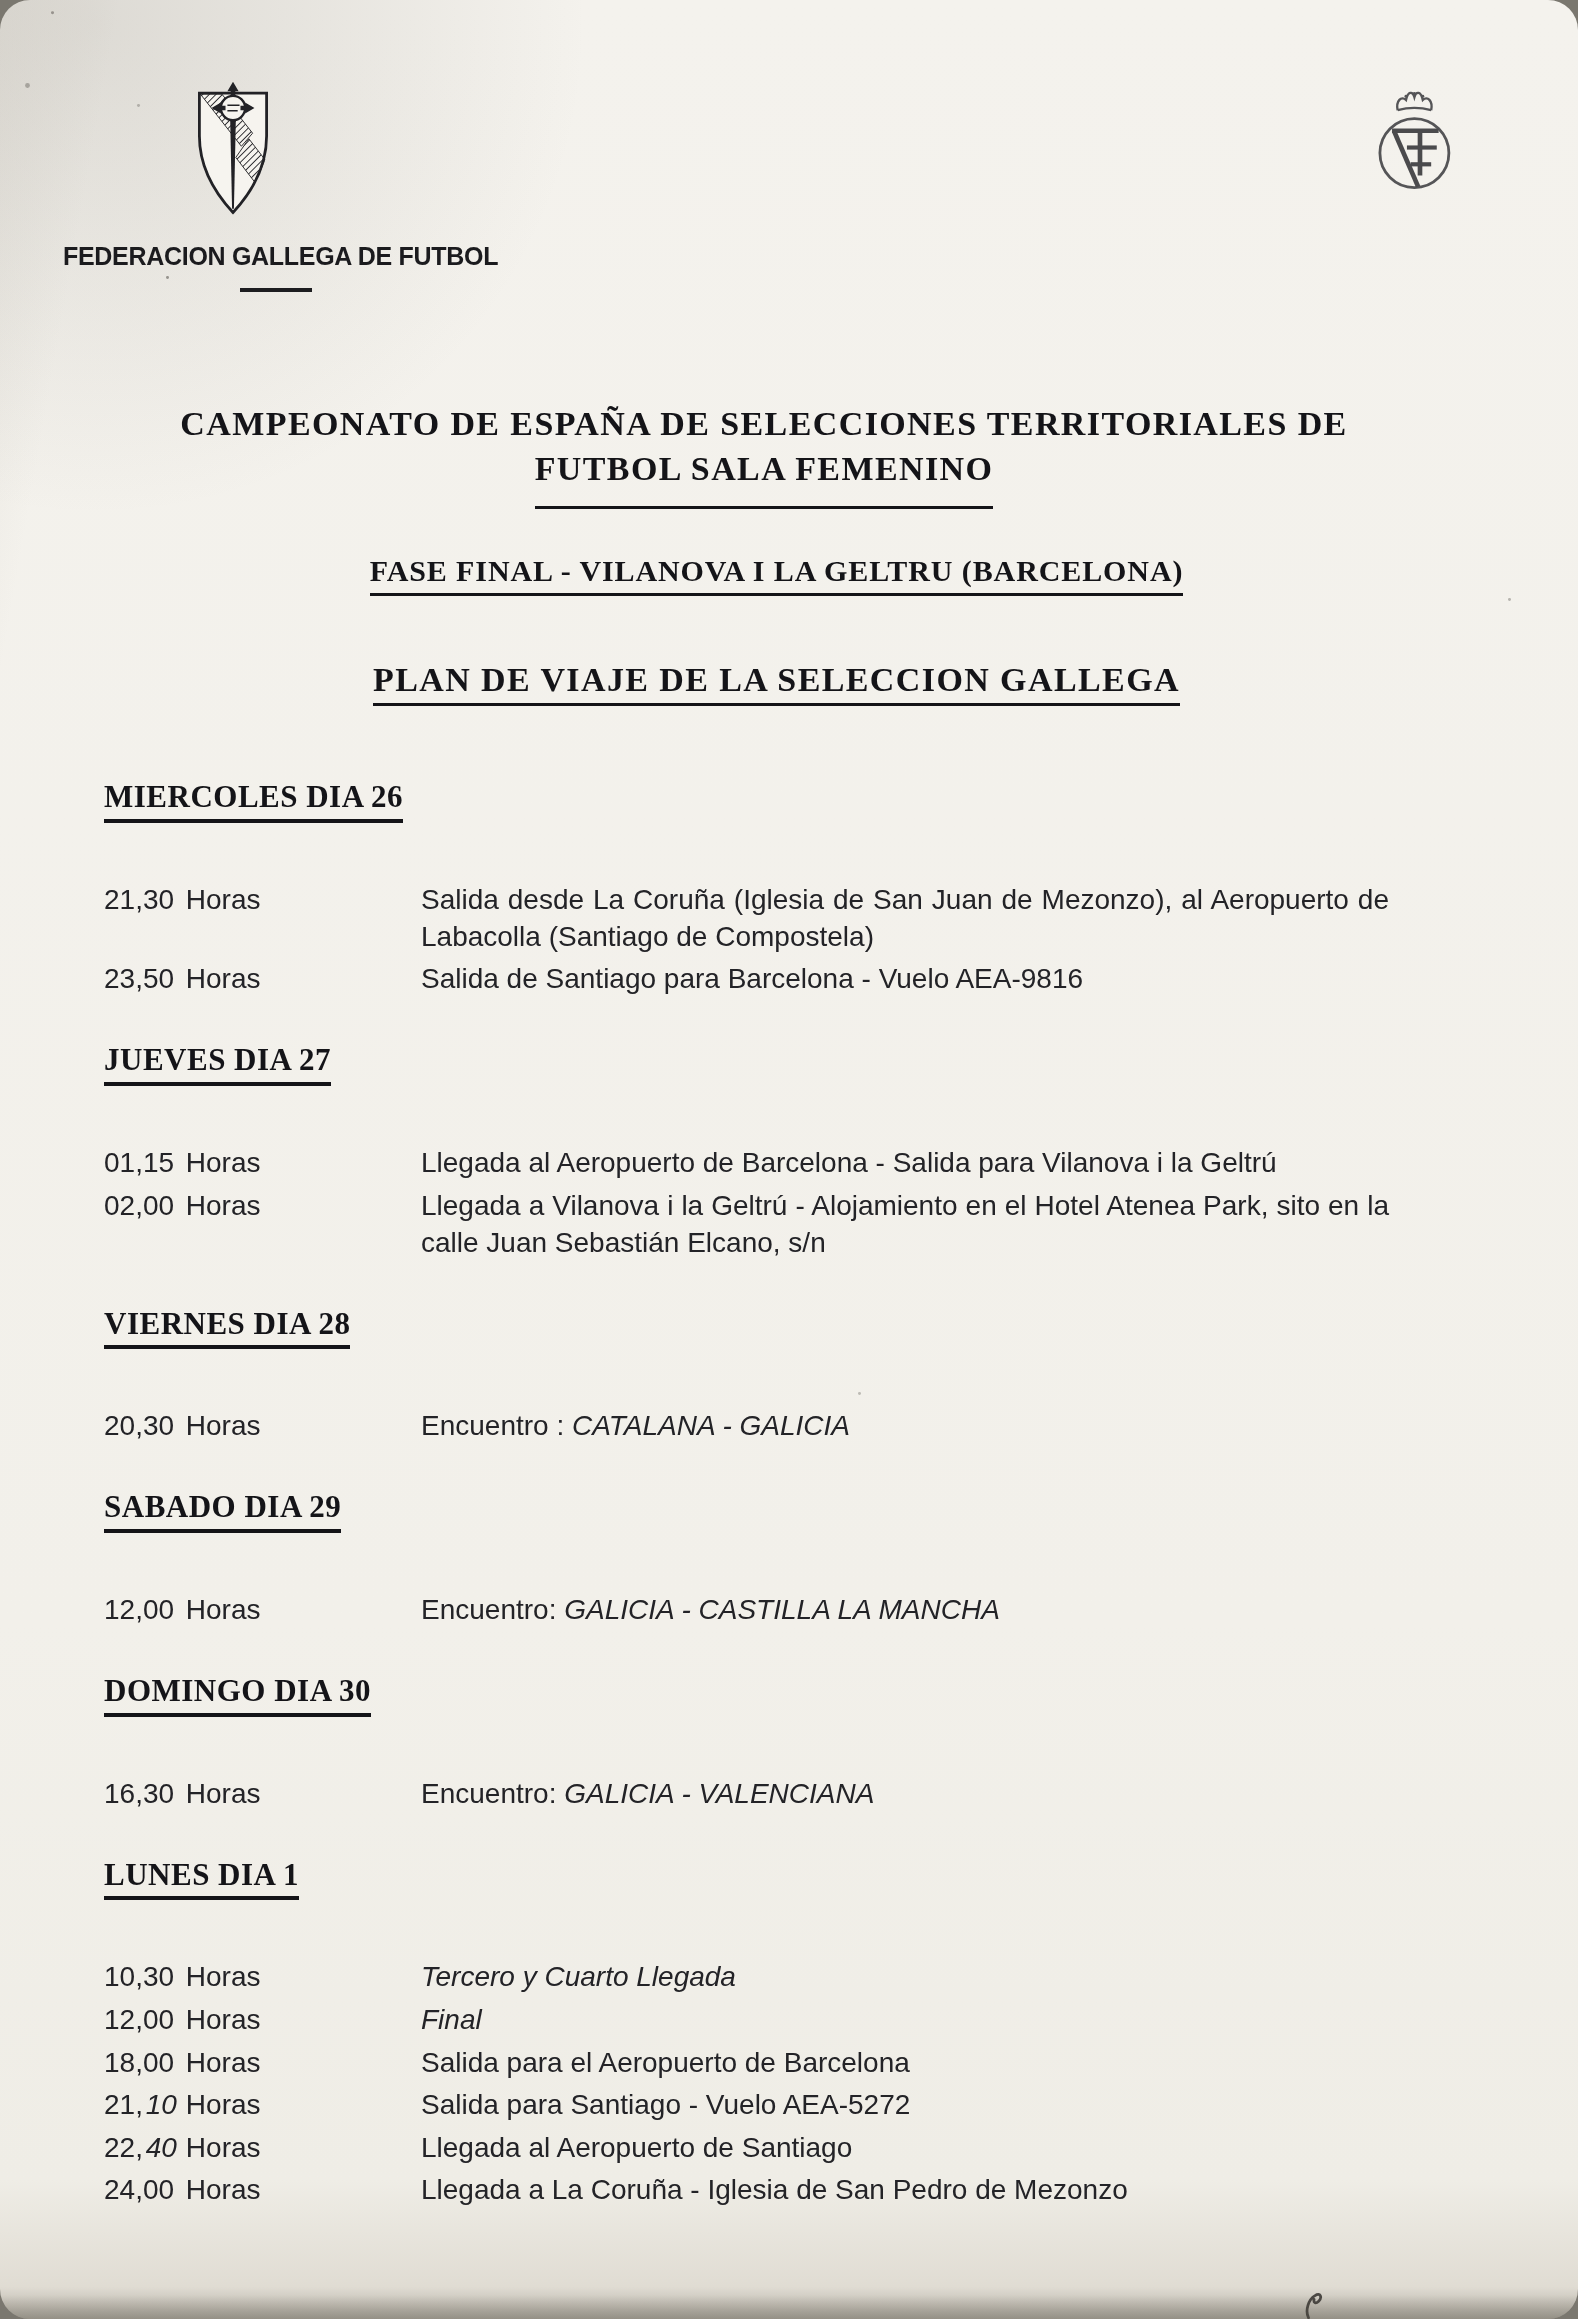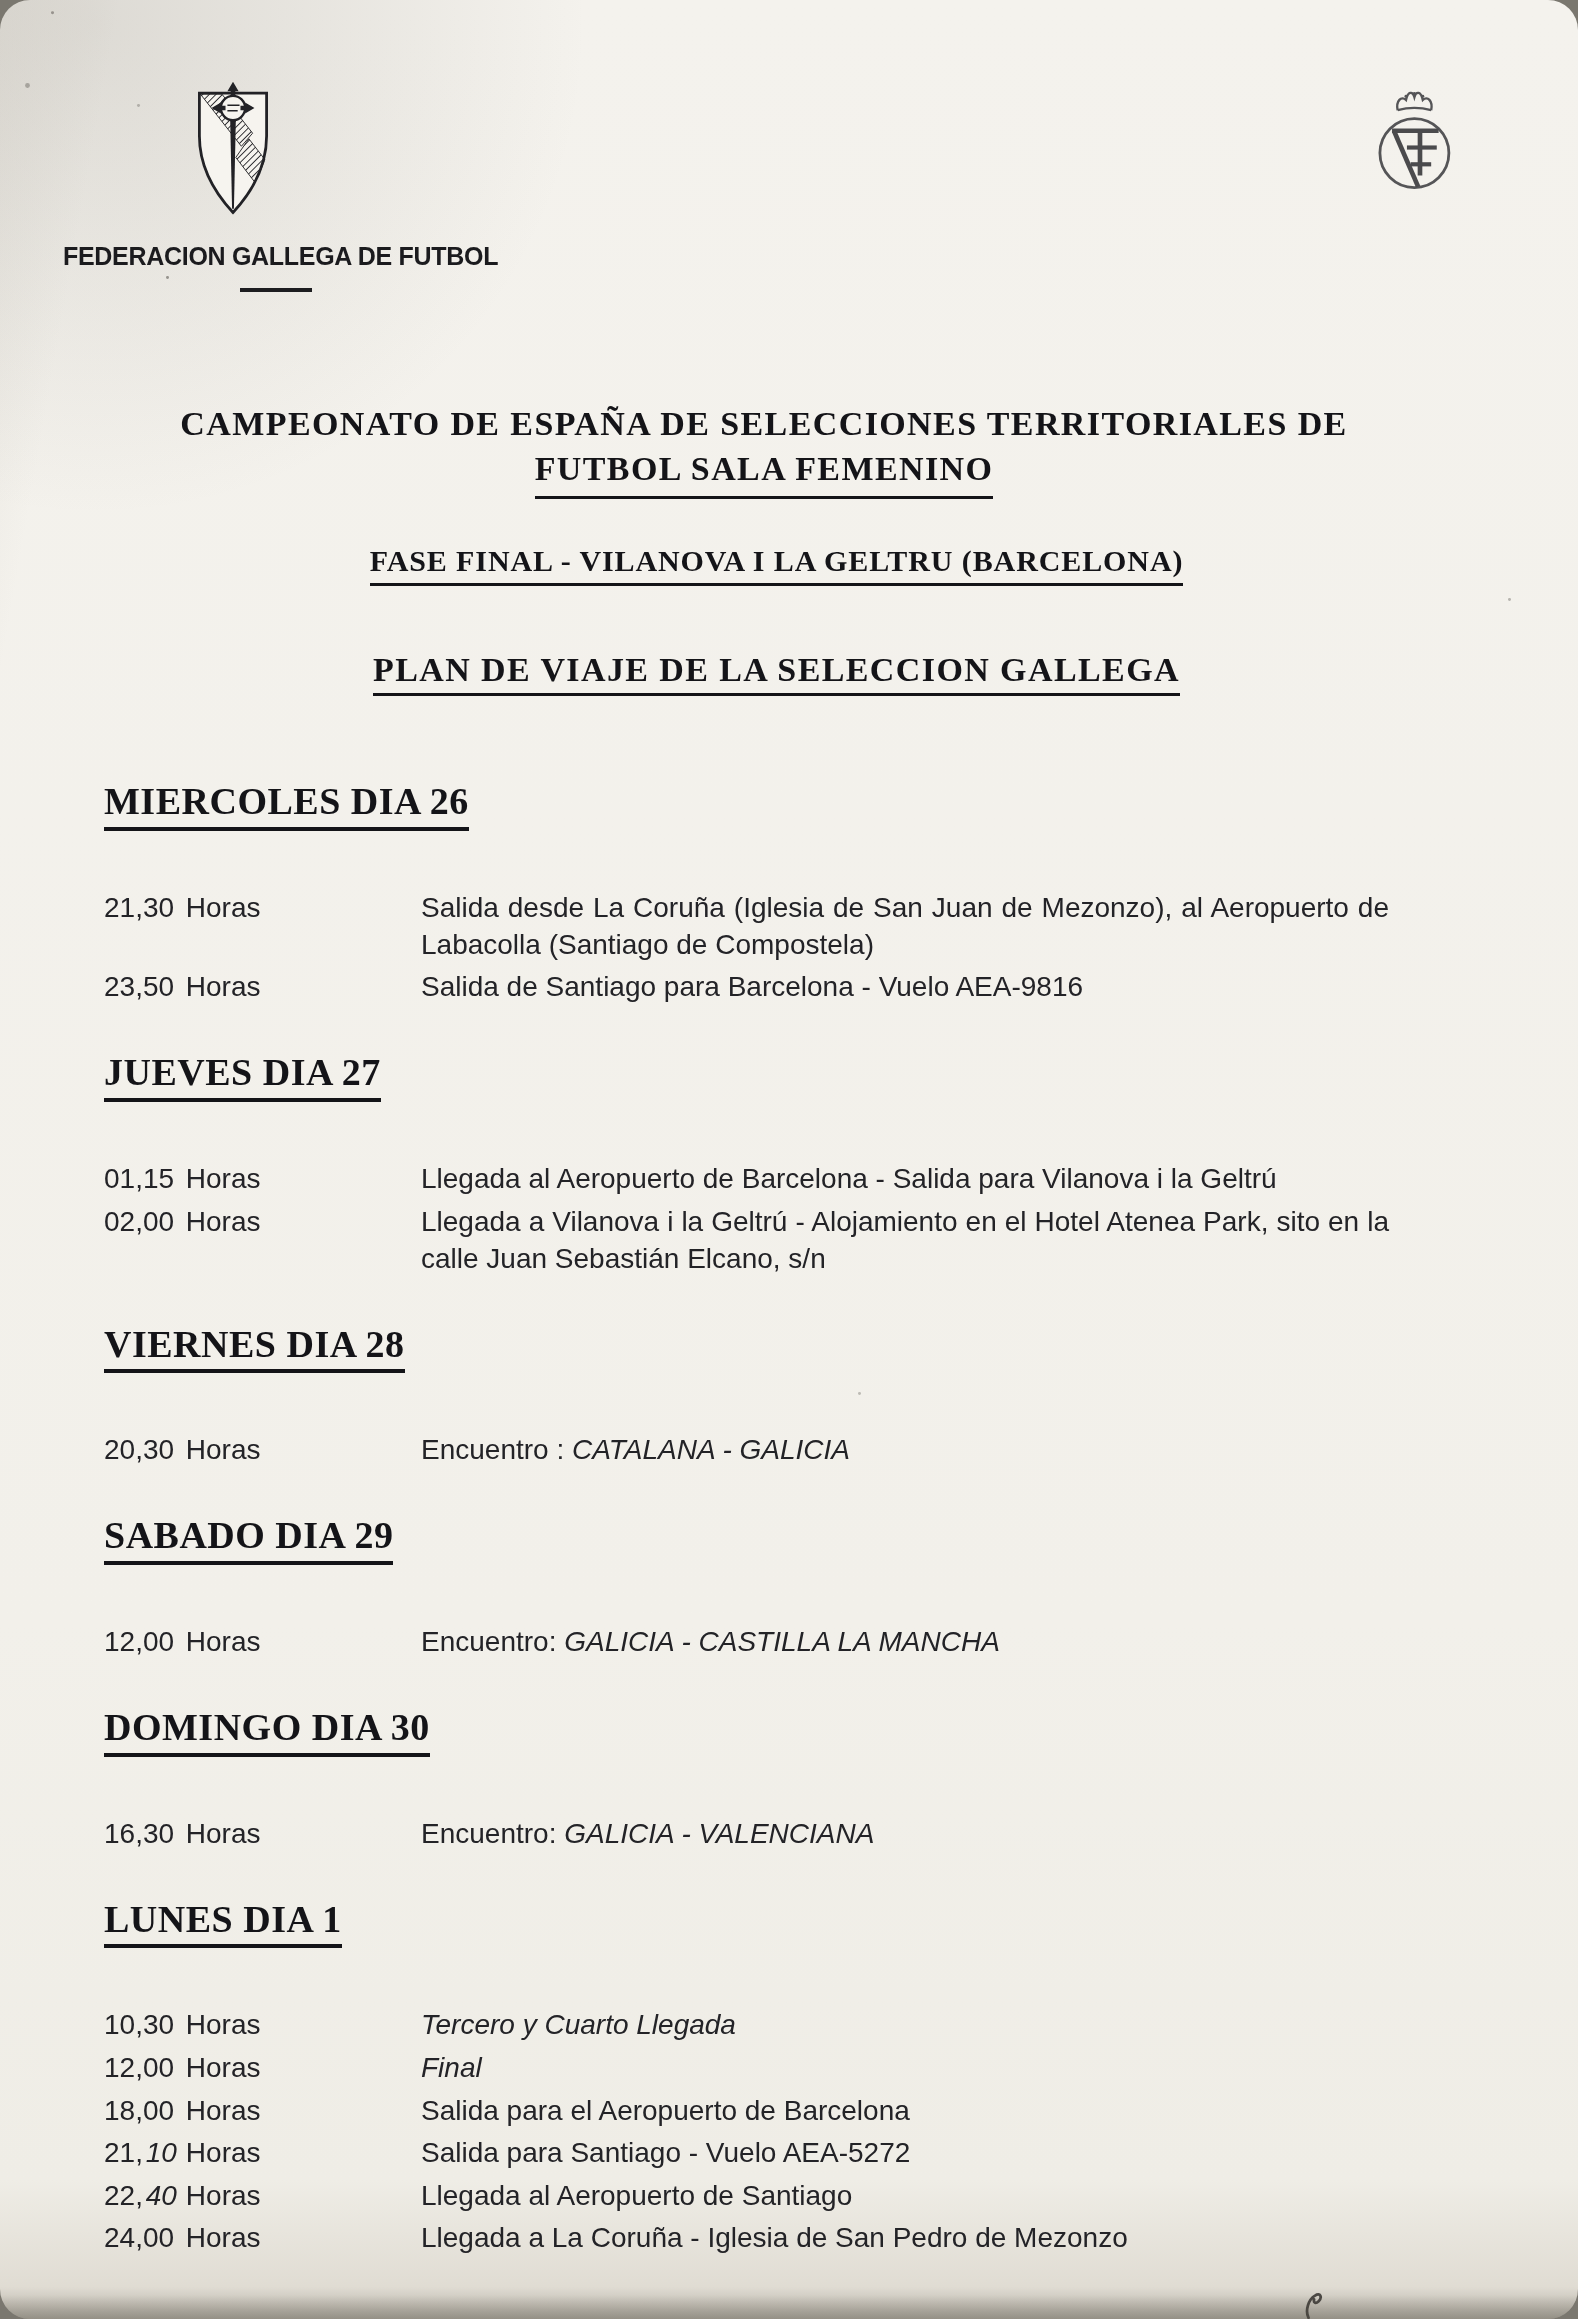--- a/index.html
+++ b/index.html
@@ -47,34 +47,34 @@
   .org-dash { position: absolute; left: 240px; top: 288px; width: 72px; height: 3.7px; background: #1d1d20; }
   .rfef-logo { position: absolute; left: 1364px; top: 86px; width: 98px; height: 110px; opacity: 0.85; }
 
   
   .titles {
     position: absolute; left: 79px; top: 401px; width: 1370px;
     text-align: center;
     font-family: "Liberation Serif", serif; font-weight: bold; color: #141418;
   }
   .title-main { font-size: 34px; line-height: 45px; letter-spacing: 1.4px; margin: 0; }
-  .title-main .underlined { display: inline-block; border-bottom: 3.7px solid #141418; padding-bottom: 5px; text-align: right; }
+  .title-main .underlined { display: inline-block; border-bottom: 3.7px solid #141418; padding-bottom: 15px; text-align: right; }
   .phase-title { margin: 45px 0 0 0; font-size: 30px; letter-spacing: 0.9px; }
   .plan-title  { margin: 65px 0 0 0; font-size: 34px; letter-spacing: 1.4px; }
   .phase-title span, .plan-title span {
     display: inline-block; border-bottom: 3.7px solid #141418; padding-bottom: 4.7px; margin-left: 25px;
   }
 
   
   .schedule { position: absolute; left: 104px; top: 779px; width: 1286px; }
   .day-section { margin-bottom: 45px; }
   .day-heading {
     display: inline-block; margin: 0 0 58px 0;
     font-family: "Liberation Serif", serif; font-weight: bold;
-    font-size: 38px; letter-spacing: 0.5px; color: #141418;
+    font-size: 31px; letter-spacing: 0.5px; color: #141418;
     border-bottom: 4.7px solid #141418; padding-bottom: 3.7px;
   }
   .day-rows { display: grid; grid-template-columns: 317px 968px; row-gap: 5.6px; }
   .sched-row { display: contents; }
   .time-cell, .event-cell { font-size: 28px; line-height: 37px; color: #232327; }
   .event-cell.justify { text-align: justify; }
   .corr { font-style: italic; margin-left: 2.8px; }
   .unit { margin-left: 0.32em; }
   .emph { font-style: italic; }
 

